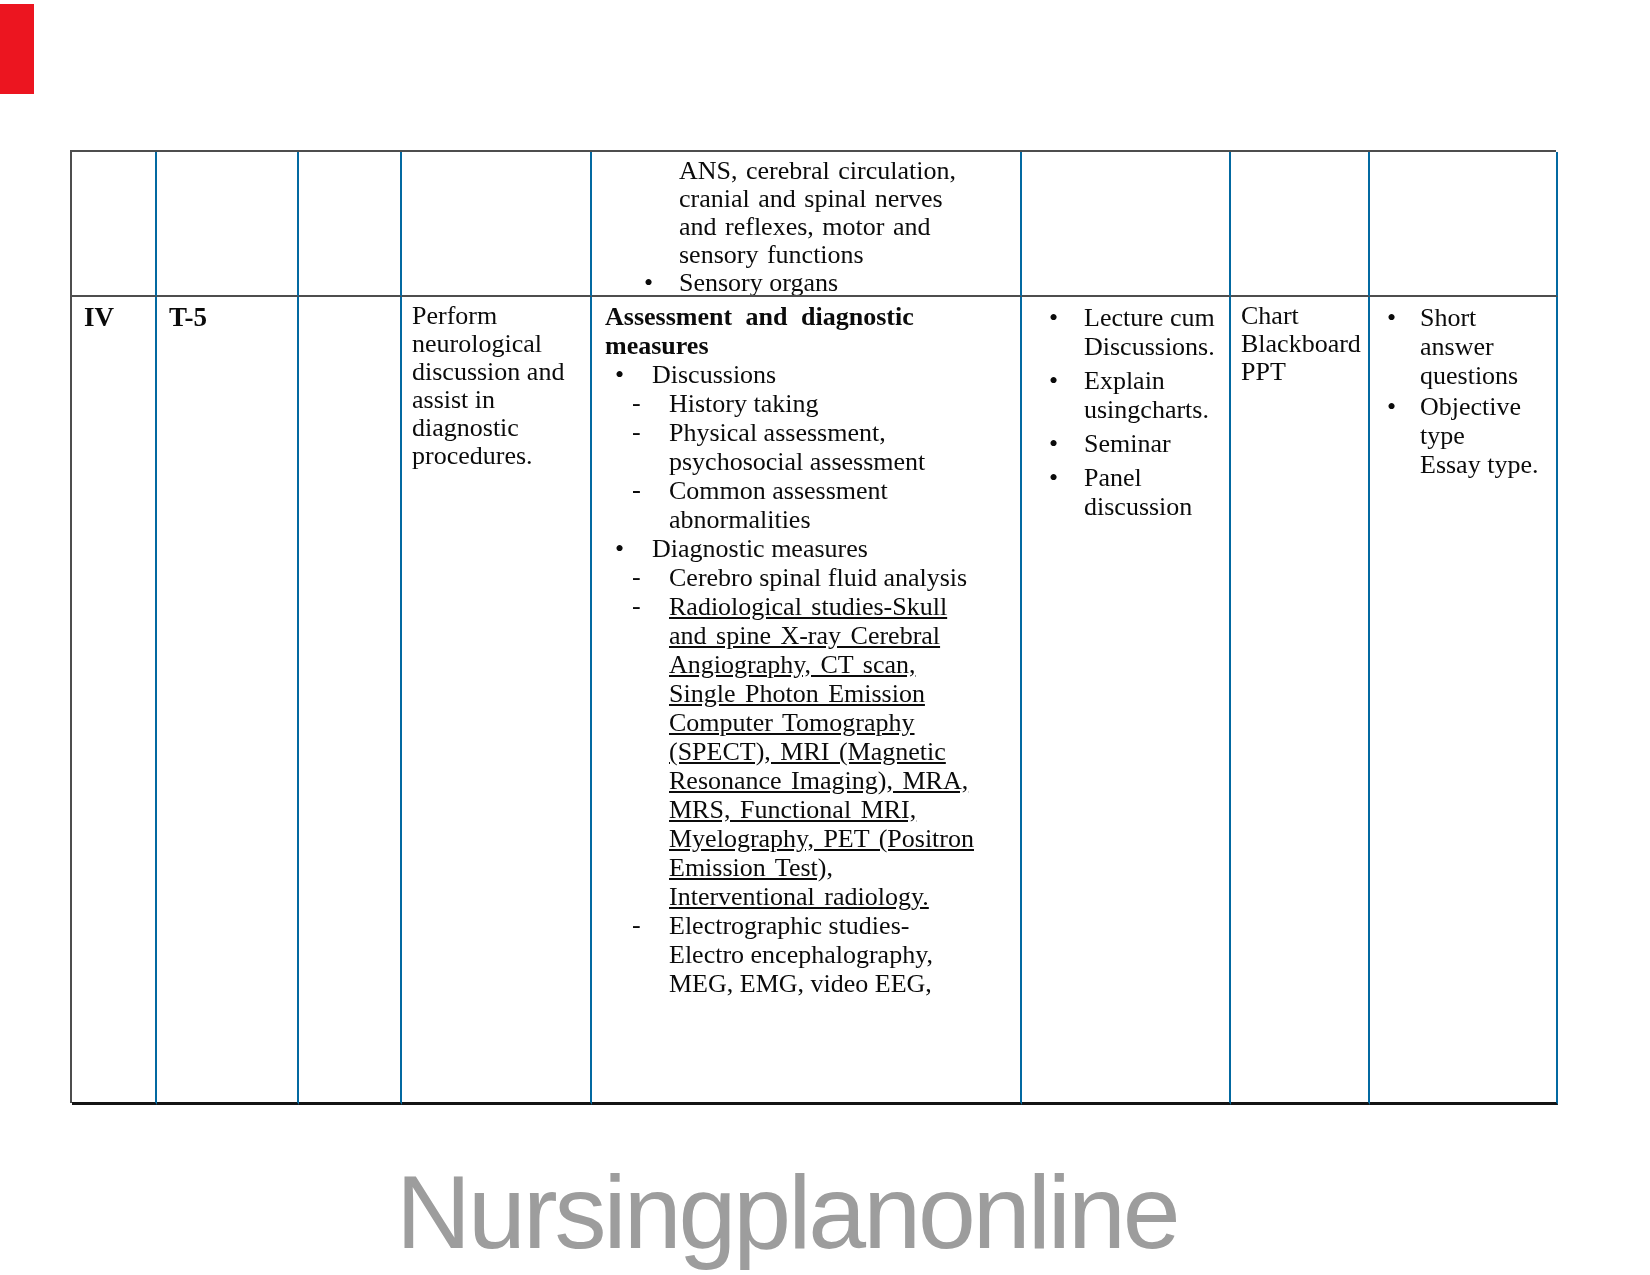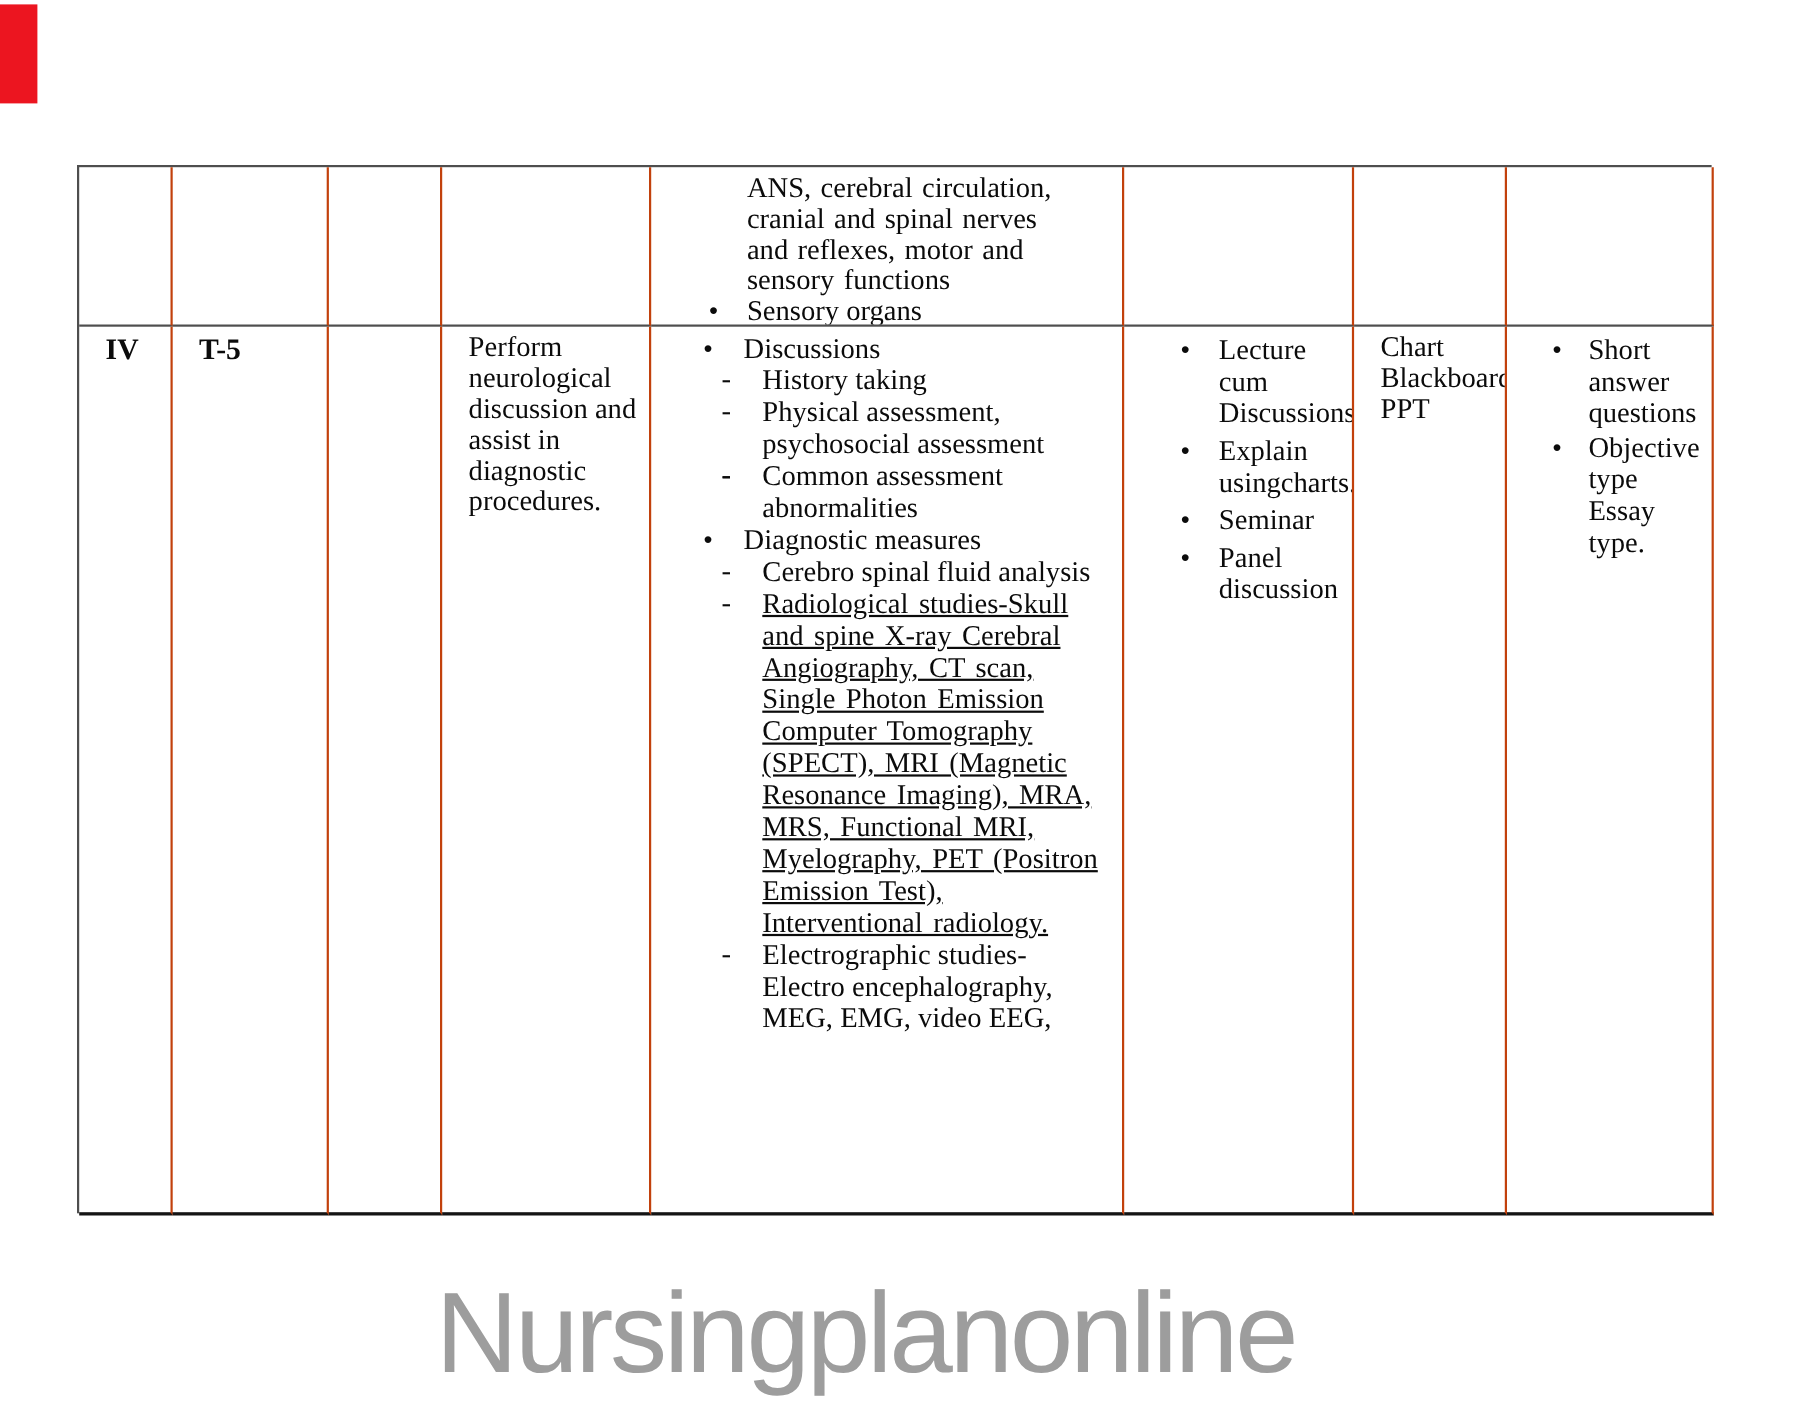--- a/index.html
+++ b/index.html
@@ -17,27 +17,27 @@
     position:absolute;left:70px;top:150px;width:1486px;height:953px;
     display:grid;
     grid-template-columns:85px 142px 103px 190px 430px 209px 139px 188px;
     grid-template-rows:145px 808px;
     border-top:2px solid #4e4e4e;
     border-left:2px solid #4e4e4e;
     box-sizing:border-box;
     font-size:26px;
   }
   .cell{
-    border-right:2px solid #c2410c;
+    border-right:2px solid #0369a1;
     border-bottom:2px solid #4e4e4e;
     box-sizing:border-box;
     overflow:hidden;
     position:relative;
   }
-  .rowlast .cell{border-bottom:3px solid #141414;padding-left:24px;}
+  .rowlast .cell{border-bottom:3px solid #141414;}
   .pre{white-space:pre-line;}
 
   
   .r1-content{padding-top:5px;line-height:28px;}
   .r1-cont{padding:0 12px 0 87px;word-spacing:2px;}
   .item-r1{position:relative;padding-left:87px;padding-right:8px;}
   .item-r1 .mk{position:absolute;left:52px;top:0;}
 
   
   .unit-cell,.code-cell{padding:5px 4px 0 12px;font-weight:bold;font-size:27px;}
@@ -98,20 +98,22 @@
   <div class="cell code-cell">T-5</div>
   <div class="cell"></div>
   <div class="cell obj-cell pre">Perform
 neurological
 discussion and
 assist in
 diagnostic
 procedures.</div>
 
   <div class="cell content-cell">
+    <div class="c-head pre">Assessment and diagnostic
+measures</div>
     <div class="item item-b">
       <span class="mk">•</span>
       <span class="pre">Discussions</span>
     </div>
     <div class="item item-d">
       <span class="mk">-</span>
       <span class="pre">History taking</span>
     </div>
     <div class="item item-d">
       <span class="mk">-</span>

